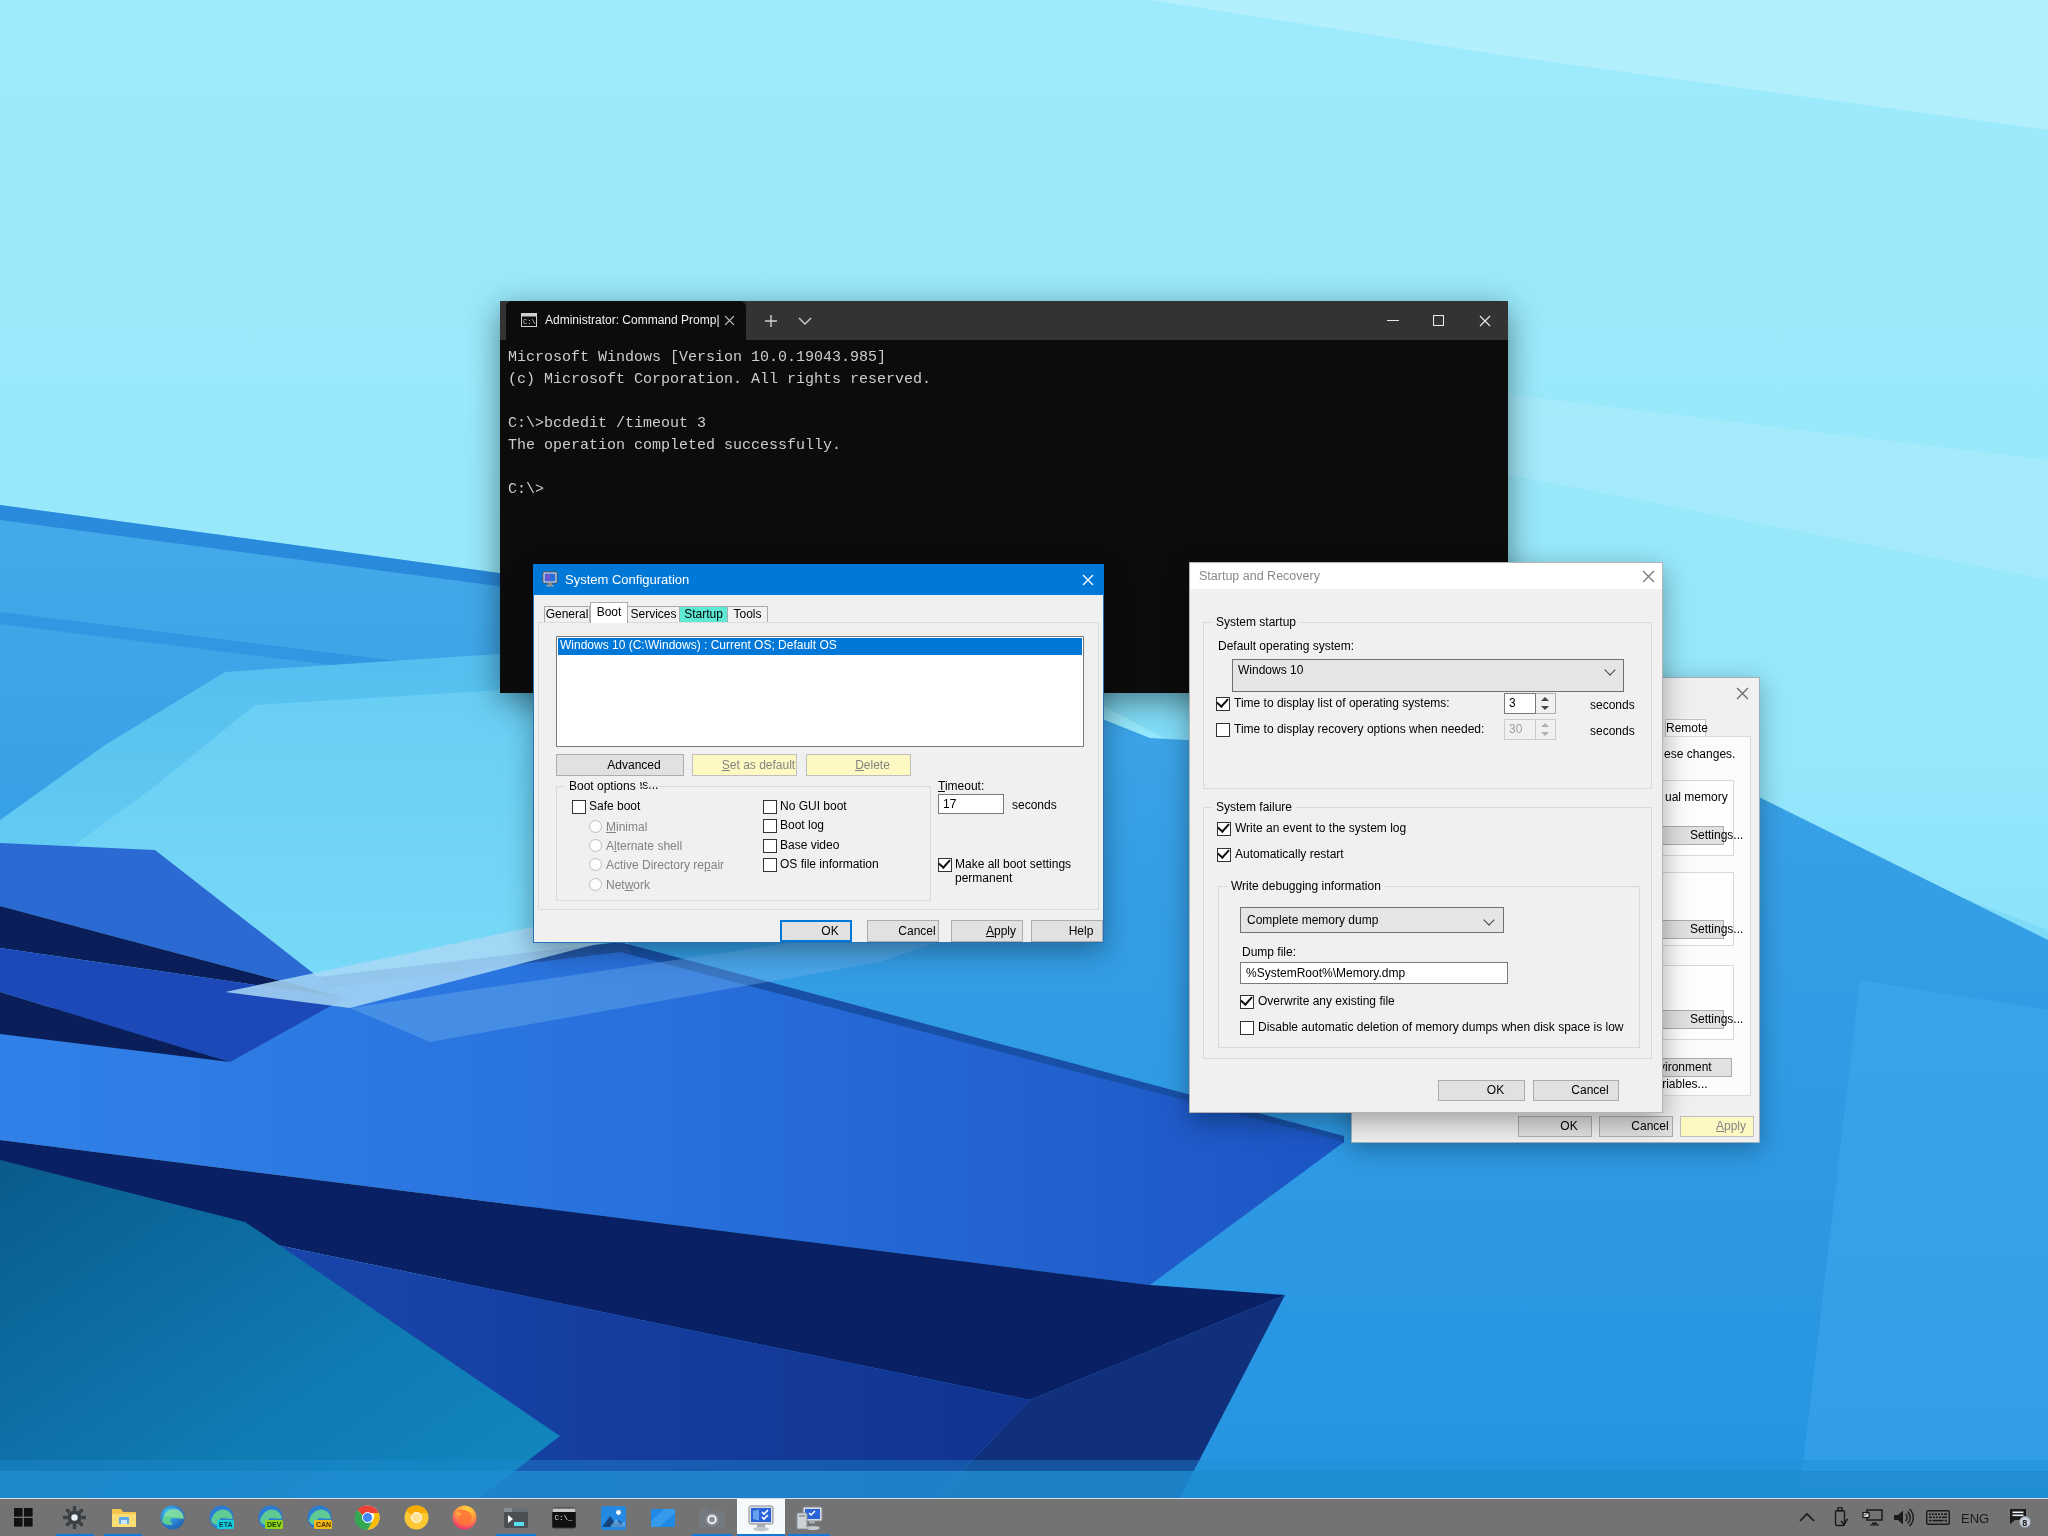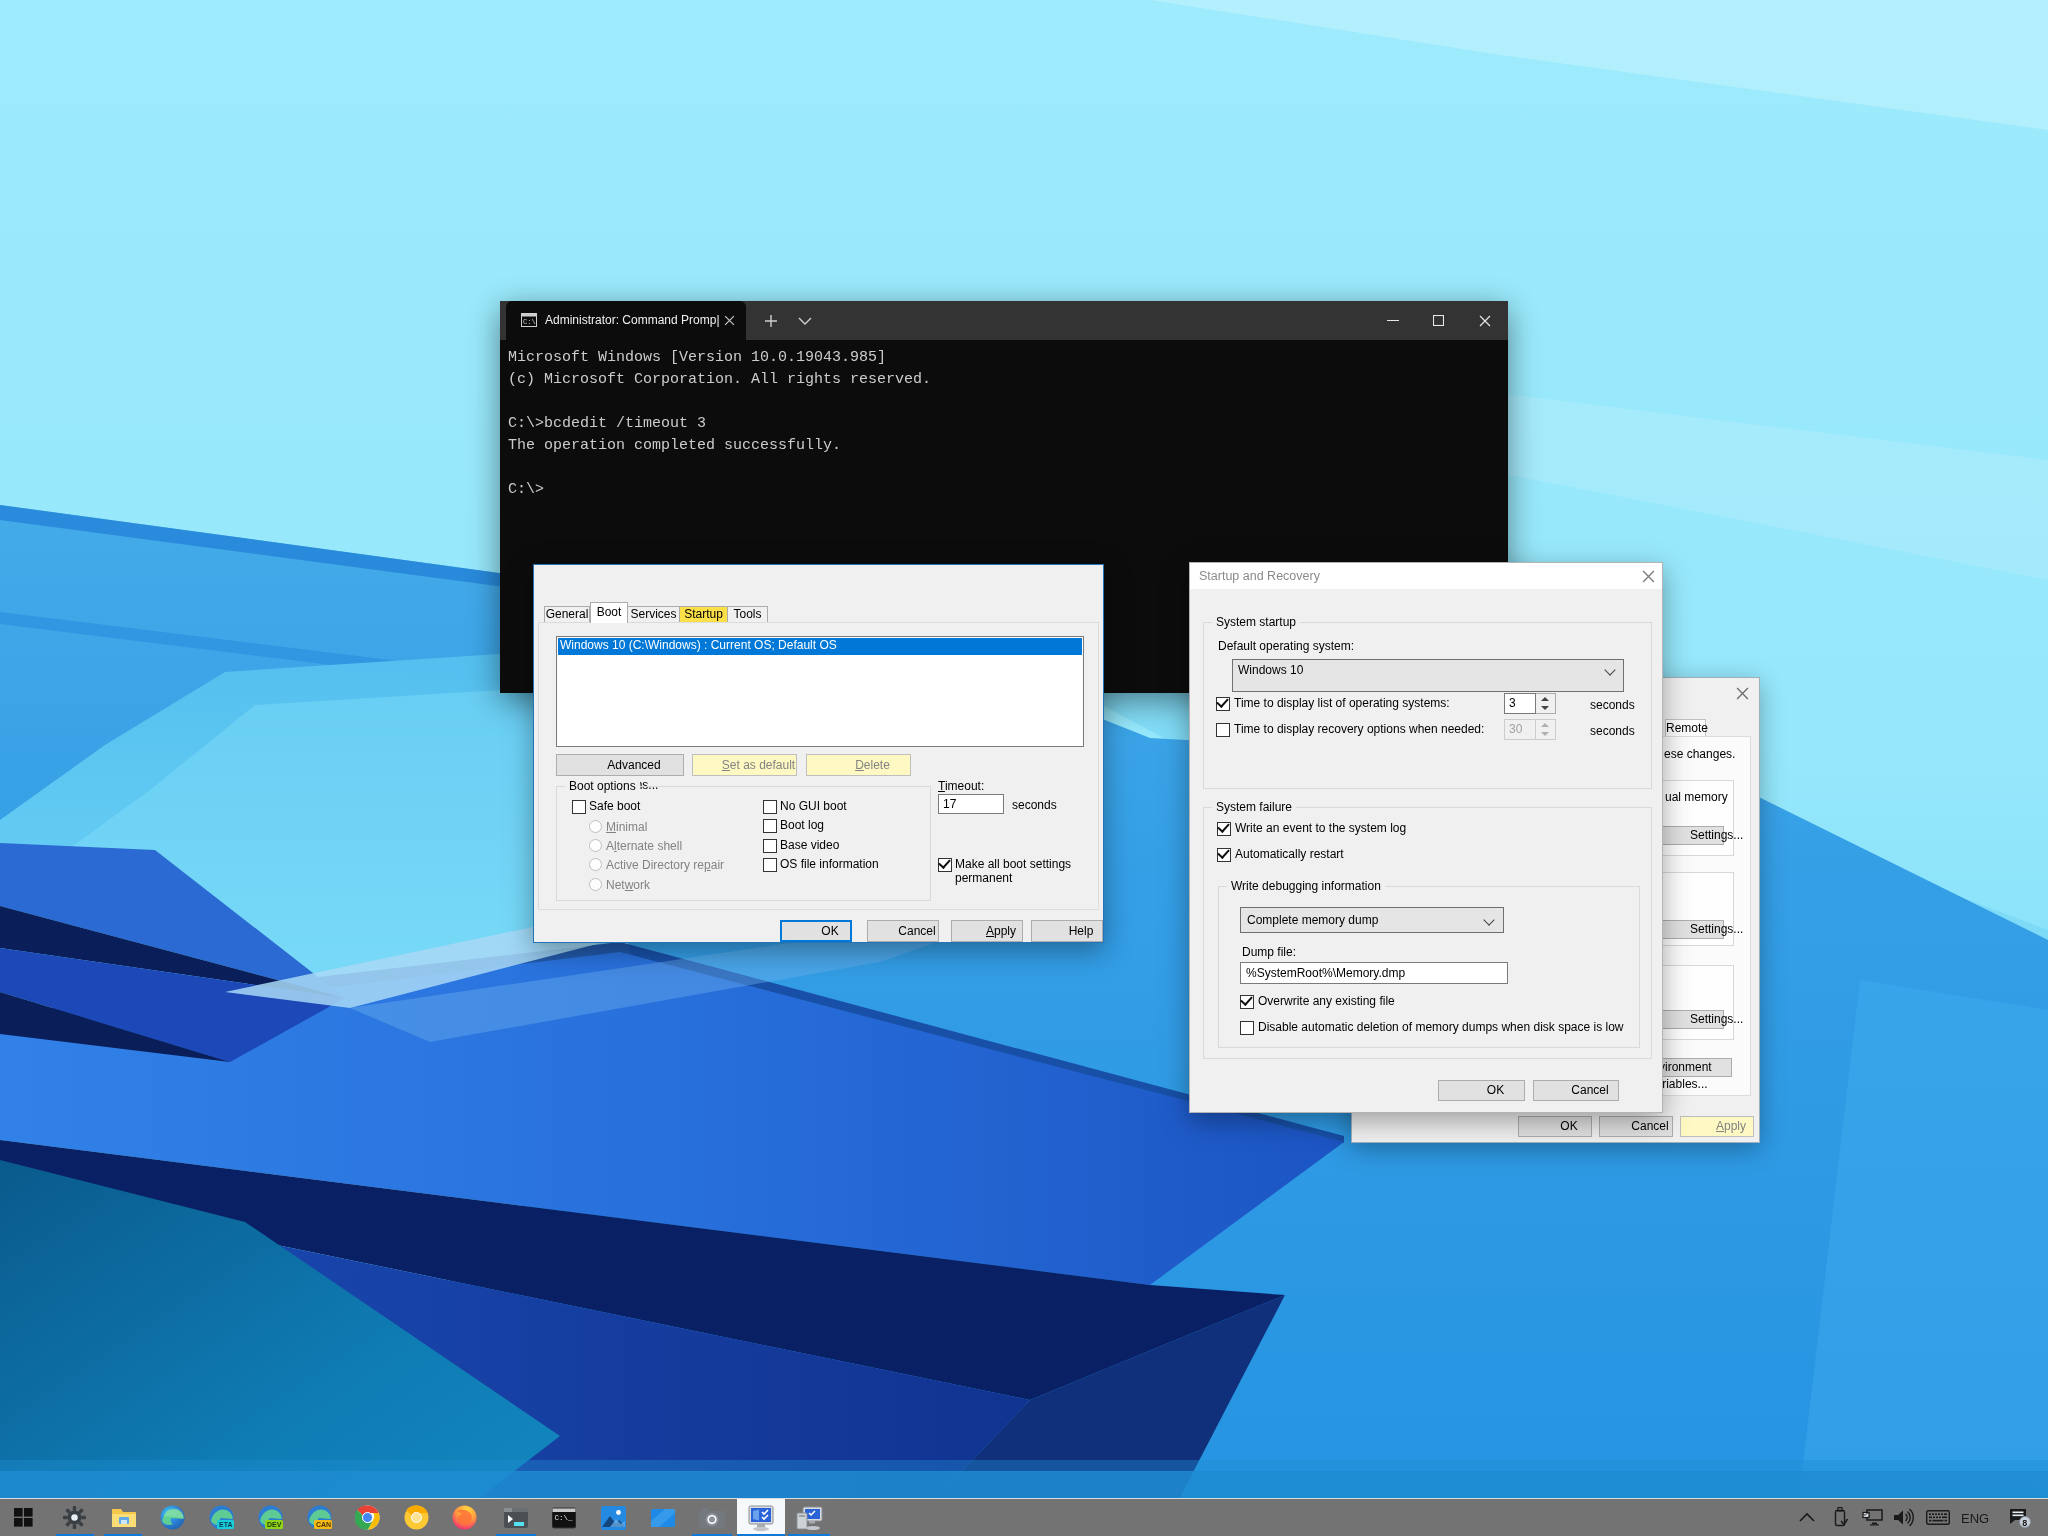--- a/index.html
+++ b/index.html
@@ -144,25 +144,38 @@
   <div class="abs" style="left:22px;top:287px;width:360px;height:75px;background:#fefefe;border:1px solid #d8d8d8;box-sizing:border-box;"></div>
   <div class="btn" style="left:309px;top:332px;width:63px;height:19px;line-height:17px;">Settings...</div>
   <div class="btn" style="left:244px;top:380px;width:136px;height:19px;line-height:17px;">Environment Variables...</div>
   <div class="btn" style="left:166px;top:438px;width:74px;height:21px;line-height:19px;">OK</div>
   <div class="btn" style="left:247px;top:438px;width:74px;height:21px;line-height:19px;">Cancel</div>
   <div class="btn dis" style="left:328px;top:438px;width:74px;height:21px;line-height:19px;"><span class="u">A</span>pply</div>
 </div>
 
 <div class="abs" style="left:533px;top:564px;width:571px;height:379px;background:#f0f0f0;border:1px solid #2472b8;box-sizing:border-box;box-shadow:0 8px 26px rgba(0,0,0,0.35);">
 
+  <div class="abs" style="left:-1px;top:-1px;width:571px;height:31px;background:#0078d7;">
+    <svg class="abs" style="left:9px;top:7px" width="17" height="17" viewBox="0 0 17 17">
+      <rect x="1" y="1" width="14" height="11" rx="1" fill="#e8e8f0" stroke="#555"></rect>
+      <rect x="2.5" y="2.5" width="11" height="8" fill="#2a6fd4"></rect>
+      <rect x="6" y="12" width="4" height="2" fill="#888"></rect>
+      <rect x="4" y="14" width="8" height="1.5" fill="#999"></rect>
+      <path d="M3.5 4 L8 3 L8 10 L3.5 9 Z" fill="#7a4fd0" opacity="0.9"></path>
+    </svg>
+    <div class="abs" style="left:32px;top:0;height:31px;line-height:31px;font-size:13px;color:#fff;">System Configuration</div>
+    <svg class="abs" style="left:549px;top:10px" width="12" height="12" viewBox="0 0 12 12">
+        <path d="M1 1 L11 11 M11 1 L1 11" stroke="#fff" stroke-width="1.3"></path>
+      </svg>
+  </div>
 
   <div class="abs" style="left:10px;top:41px;width:46px;height:17px;background:#f0f0f0;border:1px solid #acacac;box-sizing:border-box;font-size:12px;text-align:center;line-height:15px;">General</div>
   <div class="abs" style="left:56px;top:37px;width:38px;height:21px;background:#fff;border:1px solid #acacac;border-bottom:none;box-sizing:border-box;font-size:12px;text-align:center;line-height:19px;z-index:2;">Boot</div>
   <div class="abs" style="left:94px;top:41px;width:52px;height:17px;background:#f0f0f0;border:1px solid #acacac;border-left:none;box-sizing:border-box;font-size:12px;text-align:center;line-height:15px;">Services</div>
-  <div class="abs" style="left:146px;top:41px;width:48px;height:17px;background:#fde047;border:1px solid #acacac;border-left:none;box-sizing:border-box;font-size:12px;text-align:center;line-height:15px;">Startup</div>
+  <div class="abs" style="left:146px;top:41px;width:48px;height:17px;background:#5eead4;border:1px solid #acacac;border-left:none;box-sizing:border-box;font-size:12px;text-align:center;line-height:15px;">Startup</div>
   <div class="abs" style="left:194px;top:41px;width:40px;height:17px;background:#f0f0f0;border:1px solid #acacac;border-left:none;box-sizing:border-box;font-size:12px;text-align:center;line-height:15px;">Tools</div>
 
   <div class="abs" style="left:4px;top:57px;width:561px;height:288px;background:#f0f0f0;border:1px solid #dcdcdc;box-sizing:border-box;"></div>
 
   <div class="abs" style="left:22px;top:71px;width:528px;height:111px;background:#fff;border:1px solid #7a7a7a;box-sizing:border-box;">
     <div class="abs" style="left:1px;top:1px;width:524px;height:17px;background:#0078d7;box-sizing:border-box;color:#fff;font-size:12px;line-height:15px;padding-left:2px;white-space:nowrap;">Windows 10 (C:\Windows) : Current OS; Default OS</div>
   </div>
 
   <div class="btn" style="left:22px;top:189px;width:128px;height:22px;line-height:20px;">Advanced options...</div>
   <div class="btn dis" style="left:158px;top:189px;width:105px;height:22px;line-height:20px;"><span class="u">S</span>et as default</div>

